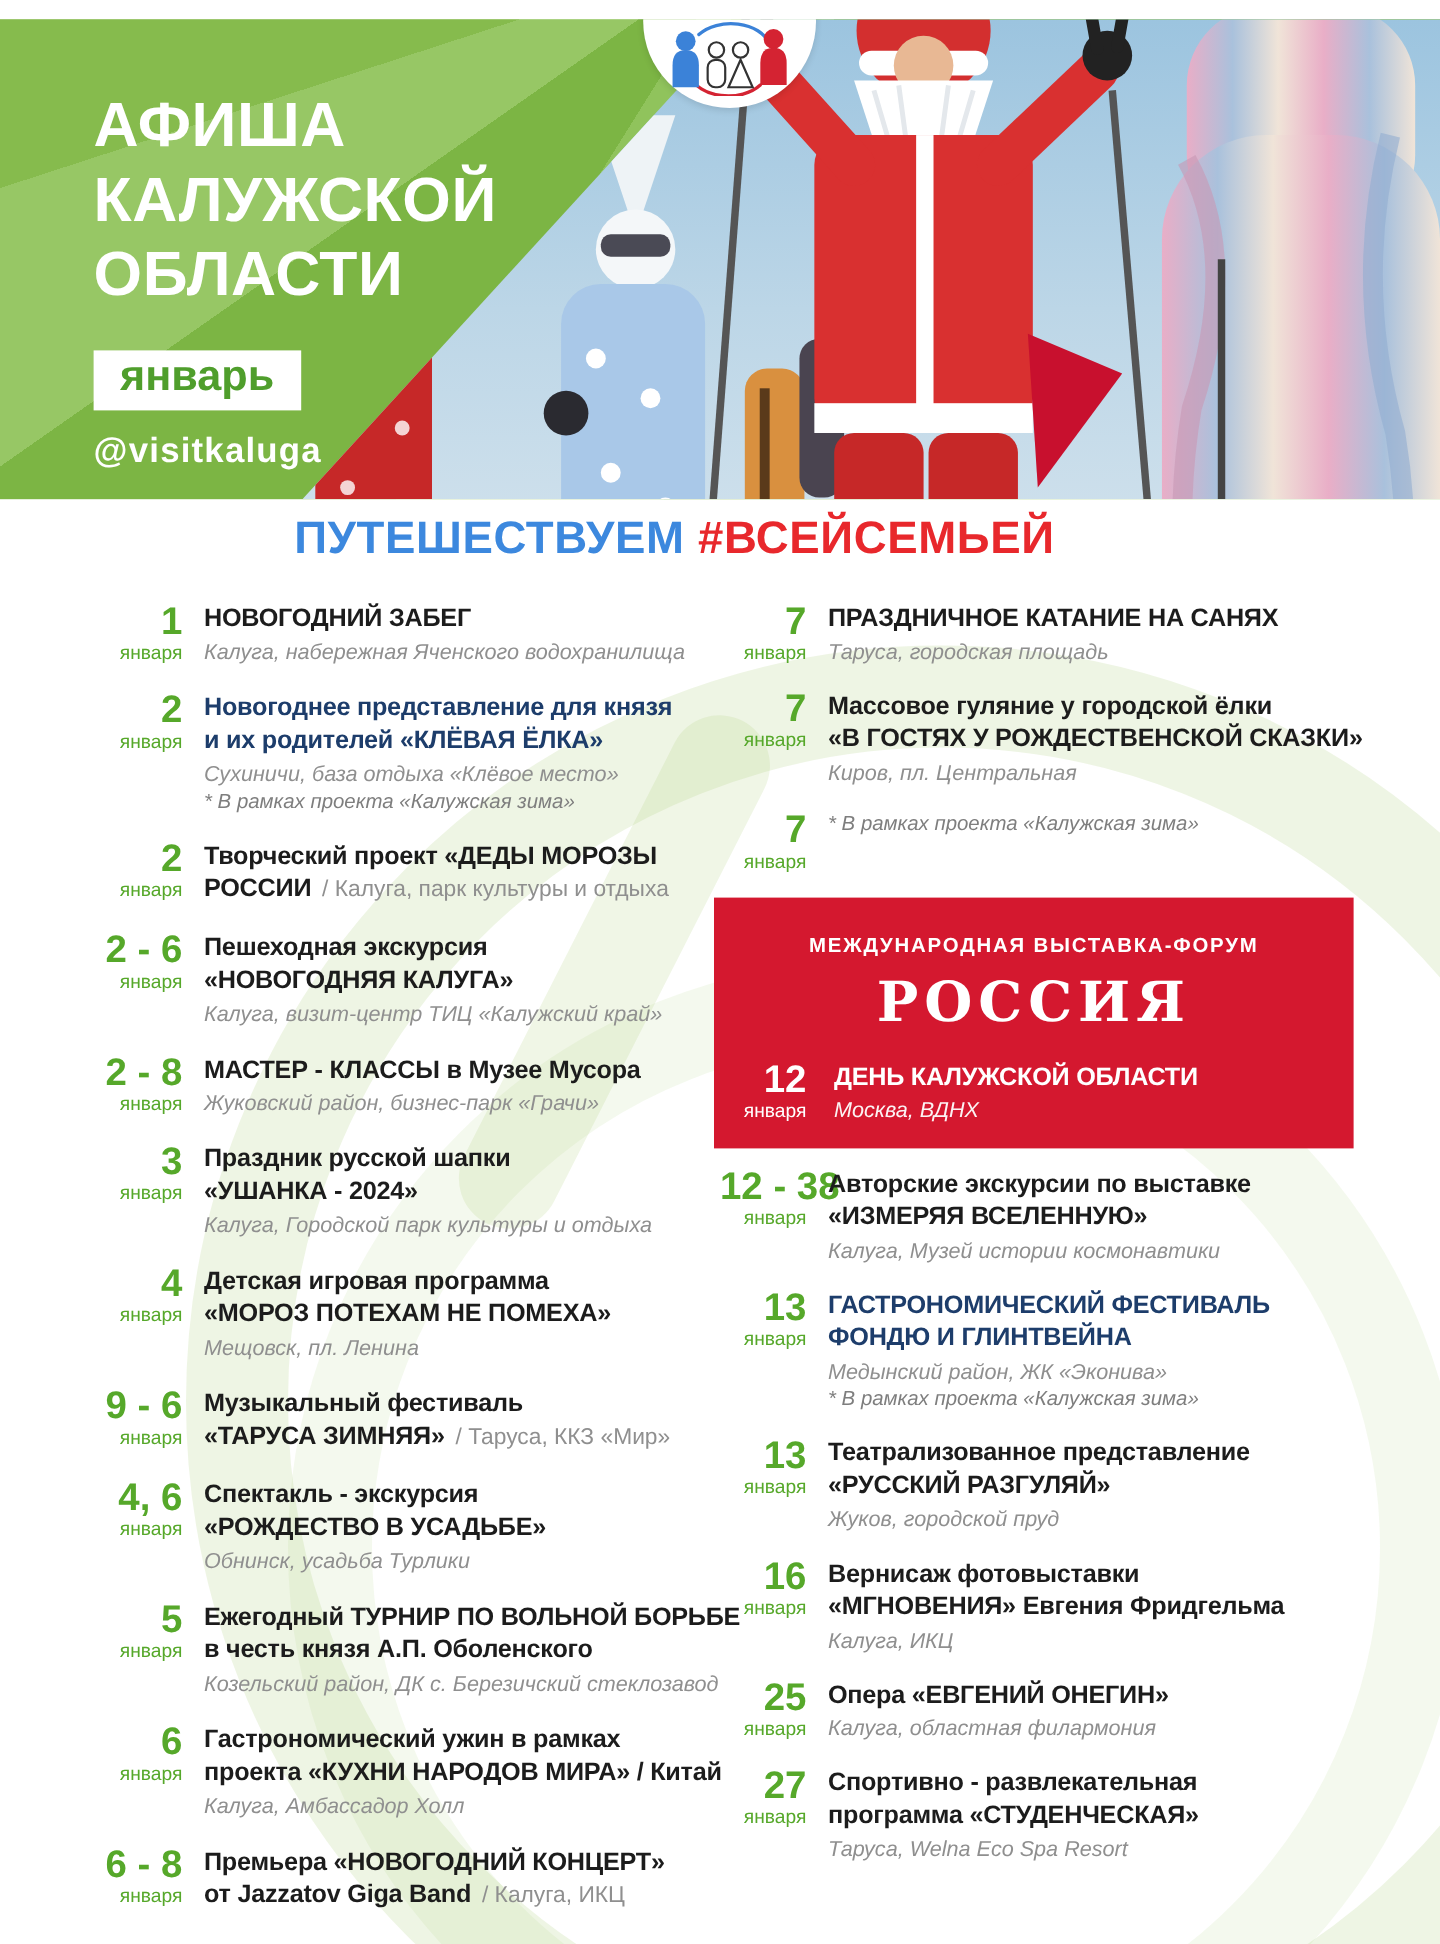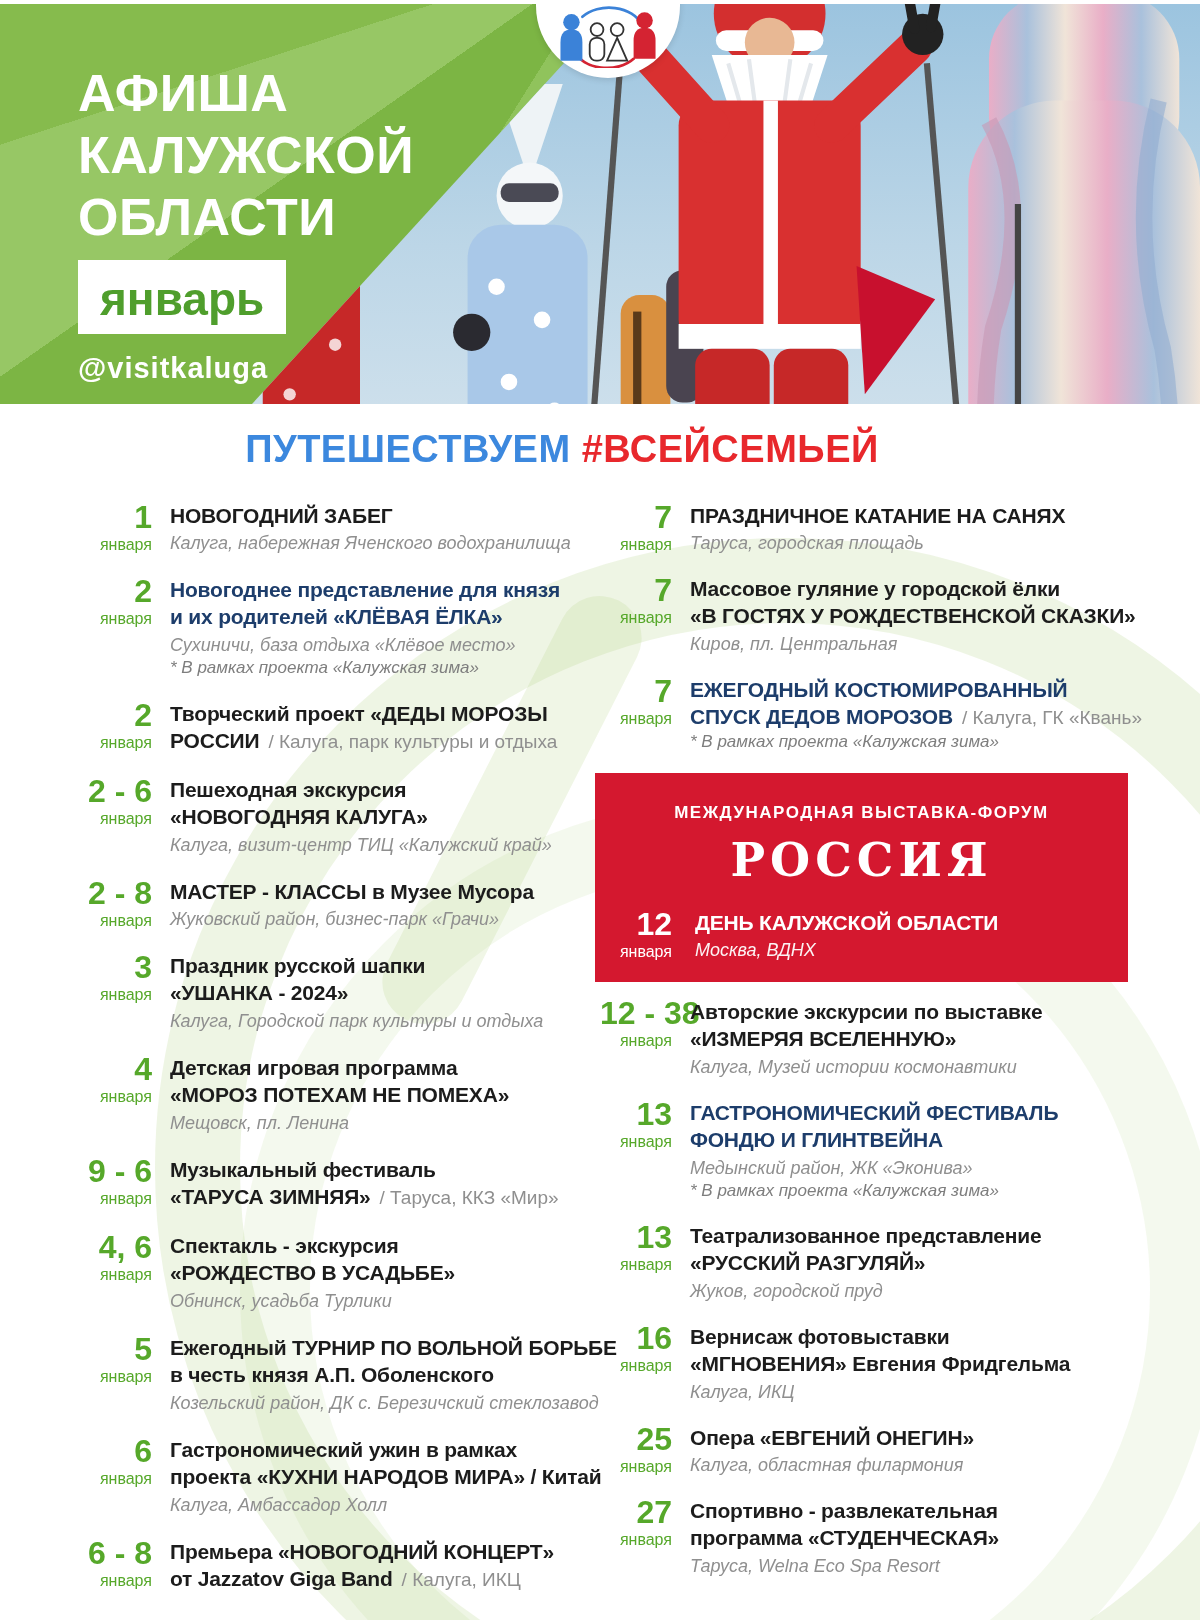--- a/index.html
+++ b/index.html
@@ -1,35 +1,35 @@
 <!DOCTYPE html>
 <html><head>
 <meta charset="utf-8">
 <style>
   html,body{margin:0;padding:0;background:#fff;}
   .poster{position:relative;width:1200px;height:1620px;background:#fff;overflow:hidden;
           font-family:"Liberation Sans",sans-serif;}
 
   
-  .header{position:absolute;left:0;top:4px;width:1200px;height:400px;overflow:hidden;
+  .header{position:absolute;left:0;top:16px;width:1200px;height:400px;overflow:hidden;
     background:conic-gradient(from 90deg at 618px -60px,
       #86bb4d 0deg,#86bb4d 38deg,#9cca6c 38deg,#9cca6c 57deg,
       #8cc157 57deg,#8cc157 76deg,#77b037 76deg,#77b037 98deg,
       #90c35c 98deg,#90c35c 122deg,#7cb544 122deg,#7cb544 145deg,
       #97c765 145deg,#97c765 162deg,#86bb4d 162deg);}
   .photo{position:absolute;left:0;top:0;width:1200px;height:400px;
          clip-path:polygon(51.5% 0%,100% 0%,100% 100%,21% 100%);}
   .photo svg{width:100%;height:100%;display:block;}
   .logo-circle{position:absolute;left:536px;top:-70px;width:144px;height:144px;border-radius:50%;
                background:#fff;box-shadow:0 2px 6px rgba(0,0,0,.12);}
   .logo-circle svg{position:absolute;left:12px;top:70px;width:120px;height:64px;}
   .header-text{position:absolute;left:78px;top:58px;color:#fff;}
   .header-title{font-size:52px;font-weight:700;line-height:62px;letter-spacing:.5px;}
-  .month-badge{display:inline-block;margin-top:12px;background:#fff;color:#4f9e2c;
-               font-size:46px;font-weight:700;padding:12px 22px 8px 22px;}
+  .month-badge{display:inline-block;margin-top:32px;background:#fff;color:#4f9e2c;
+               font-size:36px;font-weight:700;padding:0 22px 8px 22px;}
   .handle{margin-top:18px;font-size:29px;font-weight:700;letter-spacing:1px;}
 
   
   .wm{position:absolute;border-radius:50%;border:85px solid rgba(178,210,132,.22);z-index:0;}
   .wm1{left:155px;top:538px;width:1090px;height:1090px;}
   .wm2{left:240px;top:800px;width:840px;height:840px;border-width:70px;border-color:rgba(178,210,132,.14);}
   .wm-band{position:absolute;left:470px;top:575px;width:84px;height:470px;border-radius:42px;
            background:rgba(178,210,132,.20);transform:rotate(27deg);z-index:0;}
 
   
@@ -383,24 +383,20 @@
           </div>
           <div class="loc">Киров, пл. Центральная</div>
         </div>
       </div>
     <div class="event">
         <div class="date">
           <div class="dnum">7</div>
           <div class="dword">января</div>
         </div>
         <div class="body">
-          <div class="t navy">
-            <div class="tl">ЕЖЕГОДНЫЙ КОСТЮМИРОВАННЫЙ</div>
-            <div class="tl"><span>СПУСК ДЕДОВ МОРОЗОВ</span><span class="sfx">/ Калуга, ГК «Квань»</span></div>
-          </div>
           <div class="note">* В рамках проекта «Калужская зима»</div>
         </div>
       </div>
 
     <div class="russia">
       <div class="russia-kicker">МЕЖДУНАРОДНАЯ ВЫСТАВКА-ФОРУМ</div>
       <div class="russia-logo">РОССИЯ</div>
       <div class="event">
           <div class="date">
             <div class="dnum">12</div>

